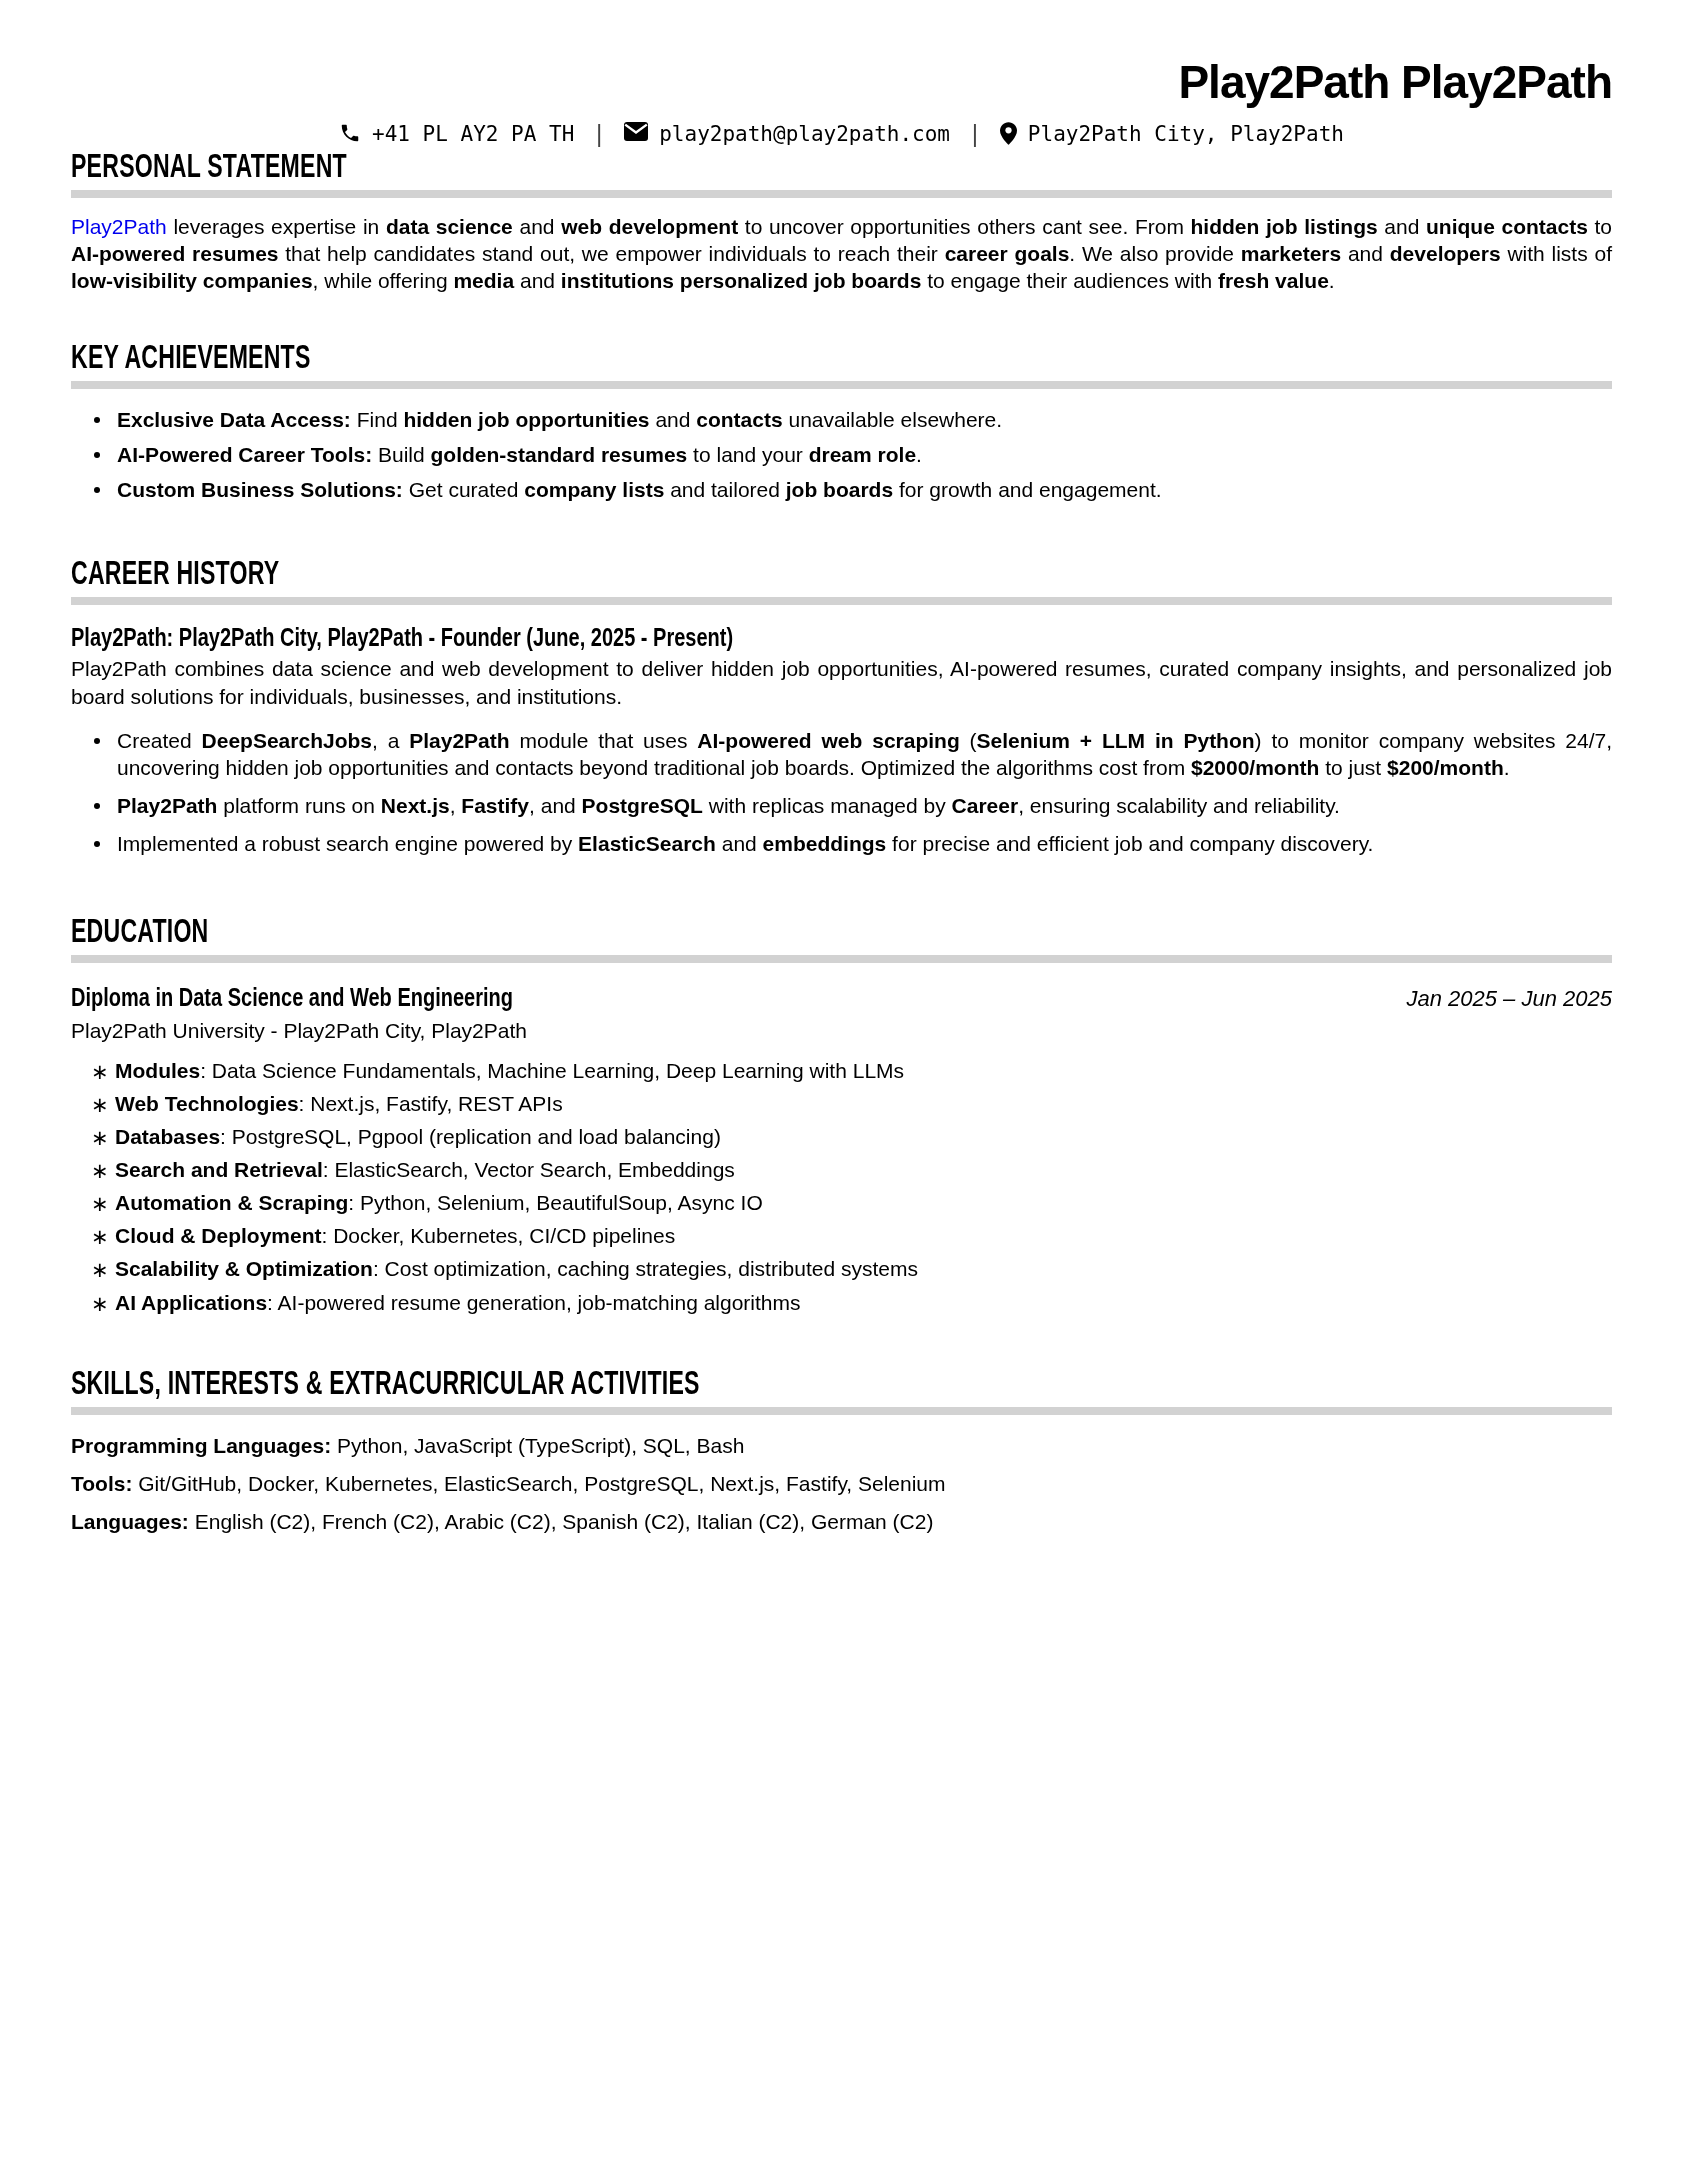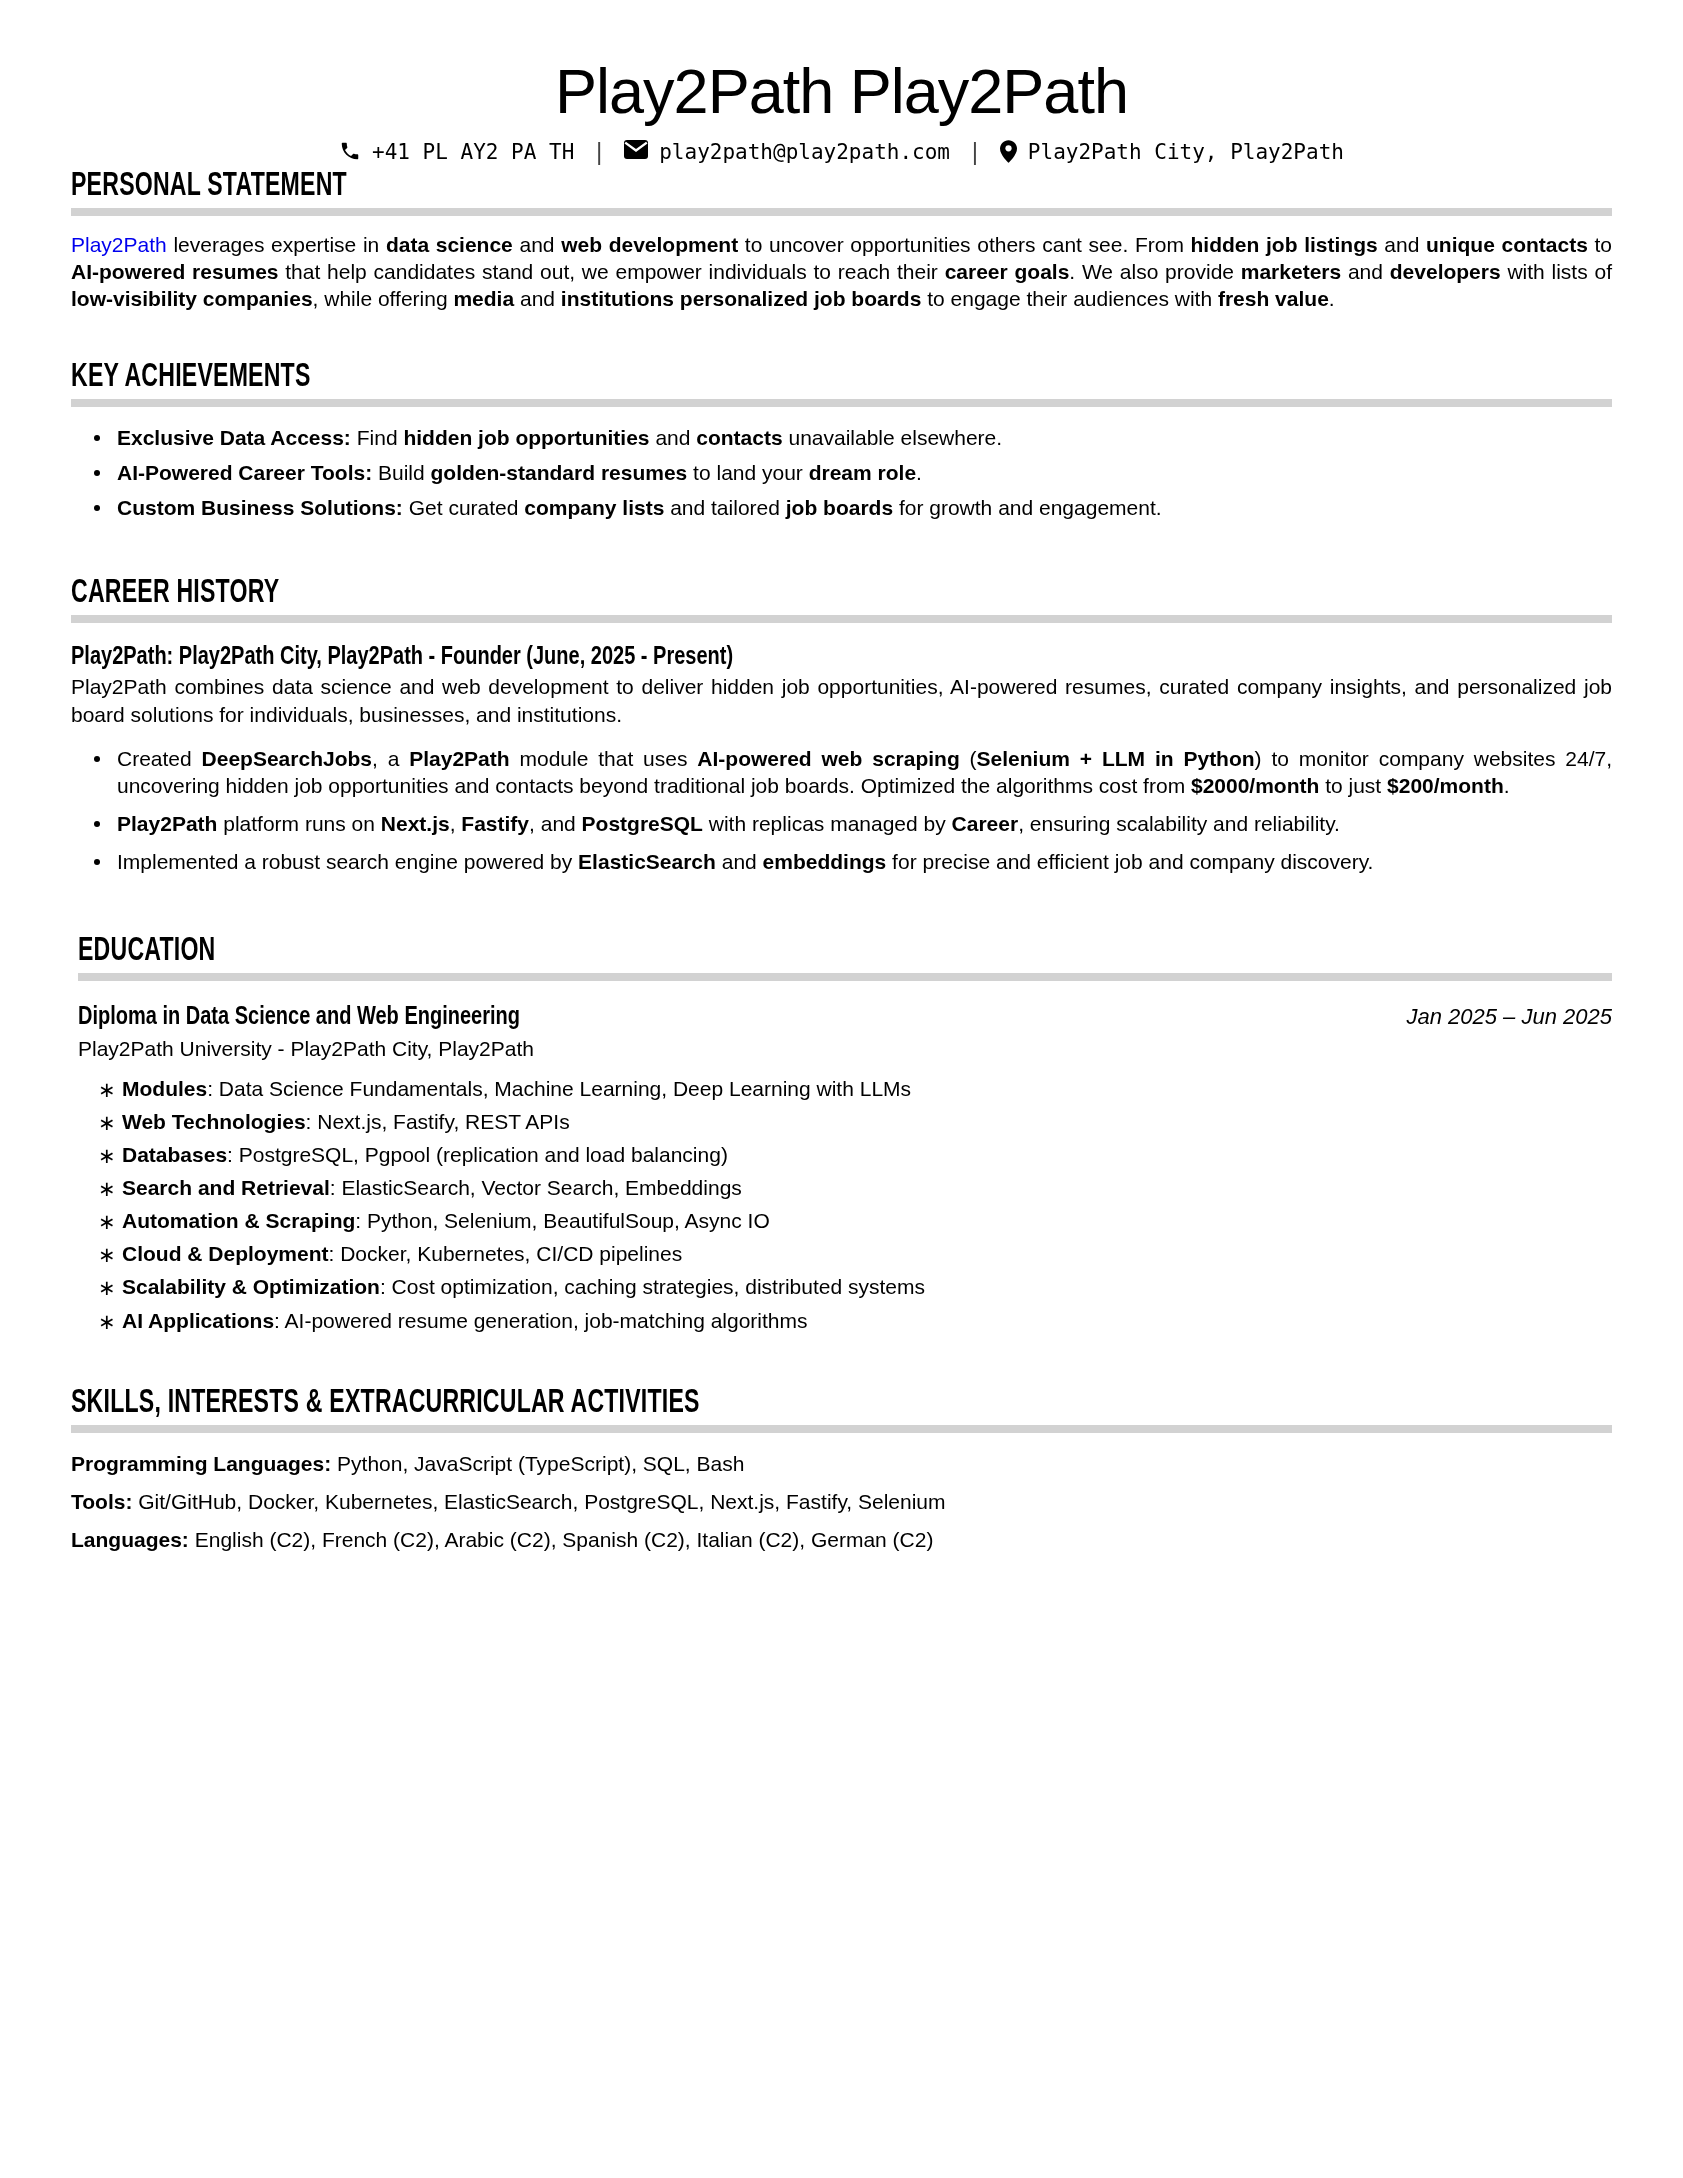--- a/index.html
+++ b/index.html
@@ -7,23 +7,23 @@
   body {
     width:1683px; height:2178px;
     color:#000;
     font-family:"Liberation Sans","DejaVu Sans",sans-serif;
     overflow:hidden;
   }
   .page { padding:55px 71px 0 71px; }
 
   
   .name {
-    text-align:center;
-    font-size:63px;
-    font-weight:400;
+    text-align:right;
+    font-size:46px;
+    font-weight:700;
     letter-spacing:-1px;
   }
   .contact {
     display:flex; justify-content:center; align-items:center;
     gap:18px; margin-top:12px;
     font-family:"DejaVu Sans Mono","Liberation Mono",monospace;
     font-size:21px;
   }
   .contact-item { display:flex; align-items:flex-start; gap:11px; }
   .icon { display:inline-flex; align-items:center; }
@@ -34,21 +34,21 @@
   .sec-h {
     font-size:33px; font-weight:700;
     transform:scaleX(0.70); transform-origin:left center;
     white-space:nowrap; letter-spacing:0.3px;
   }
   .rule { height:8px; background:var(--rule,#d2d2d2); margin-top:5px; }
 
   .sec-personal   { }
   .sec-achieve    { margin-top:44px; }
   .sec-career     { margin-top:51px; }
-  .sec-education  { margin-top:55px;margin-left:7px; }
+  .sec-education  { margin-top:55px; }
   .sec-skills     { margin-top:48px; }
 
   .body-txt { font-size:21px; line-height:1.29; }
   .para { margin-top:15px; text-align:justify; }
 
   .b { font-weight:700; }
   .link { color:var(--link,#0000ee); }
 
   ul.dots { margin-top:17px; list-style:none; }
   ul.dots li {

